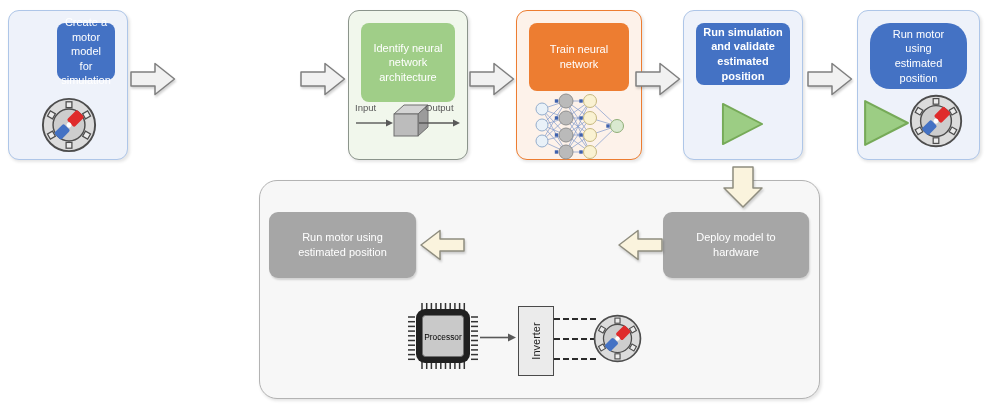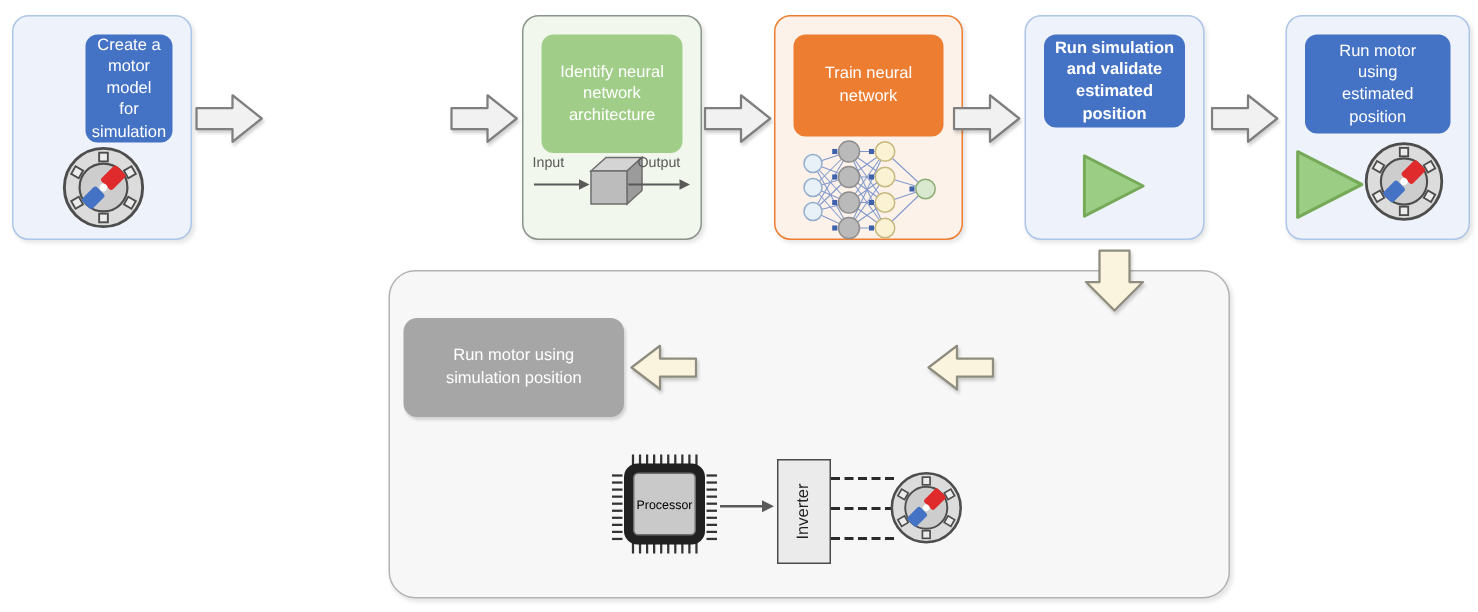--- a/index.html
+++ b/index.html
@@ -72,21 +72,21 @@
     </symbol>
     <symbol id="sym-arrow-down-cream" viewBox="0 0 42 42">
       <polygon points="11,1 31,1 31,22 40,22 21,41 2,22 11,22" fill="#faf3dd" stroke="#8f8d7f" stroke-width="1.5" stroke-linejoin="round"></polygon>
     </symbol>
   </defs>
 </svg>
 
 <div class="canvas">
 
   <div class="card blue" style="left:8px;width:120px;">
-    <div class="step-label" style="height:72px;margin-left:36px;">Create a
+    <div class="step-label" style="height:57px;margin-left:36px;">Create a
 motor model
 for simulation</div>
     <svg style="left:31px;top:85px;width:58px;height:58px;">
         <use href="#sym-motor"></use>
       </svg>
   </div>
 
   <svg class="flow-arrow" style="left:130px;top:62px;width:46px;height:34px;">
       <use href="#sym-arrow-right"></use>
     </svg>
@@ -189,45 +189,47 @@
     <svg style="left:37px;top:90px;width:44px;height:46px;">
         <use href="#sym-play"></use>
       </svg>
   </div>
 
   <svg class="flow-arrow" style="left:807px;top:62px;width:46px;height:34px;">
       <use href="#sym-arrow-right"></use>
     </svg>
 
   <div class="card blue" style="left:857px;width:123px;">
-    <div class="step-label" style="height:66px;">Run motor
+    <div class="step-label" style="height:66px;border-radius:20px;">Run motor
 using
 estimated
 position</div>
     <svg style="left:50px;top:82px;width:56px;height:56px;">
         <use href="#sym-motor"></use>
       </svg>
     <svg style="left:2px;top:87px;width:54px;height:50px;z-index:2;">
         <use href="#sym-play"></use>
       </svg>
   </div>
 
   <svg class="cream-arrow" style="left:722px;top:166px;width:42px;height:42px;z-index:3;">
       <use href="#sym-arrow-down-cream"></use>
     </svg>
 
   <div class="hw-container">
+    <div class="hw-box" style="left:403px;top:31px;width:146px;height:66px;">Deploy model to
+hardware</div>
     <svg class="cream-arrow" style="left:358px;top:48px;width:45px;height:32px;">
         <use href="#sym-arrow-left-cream"></use>
       </svg>
     <svg class="cream-arrow" style="left:160px;top:48px;width:45px;height:32px;">
         <use href="#sym-arrow-left-cream"></use>
       </svg>
     <div class="hw-box" style="left:9px;top:31px;width:147px;height:66px;">Run motor using
-simulation position</div>
+estimated position</div>
 
     <svg class="proc-svg" style="left:147px;top:121px;width:72px;height:68px;" viewBox="0 0 72 68">
         <g stroke="#333" stroke-width="1.5">
           <line x1="15" y1="1" x2="15" y2="8"></line>
           <line x1="15" y1="60" x2="15" y2="67"></line>
           <line x1="1" y1="15" x2="8" y2="15"></line>
           <line x1="64" y1="15" x2="71" y2="15"></line>
           <line x1="19.7" y1="1" x2="19.7" y2="8"></line>
           <line x1="19.7" y1="60" x2="19.7" y2="67"></line>
           <line x1="1" y1="19.7" x2="8" y2="19.7"></line>

